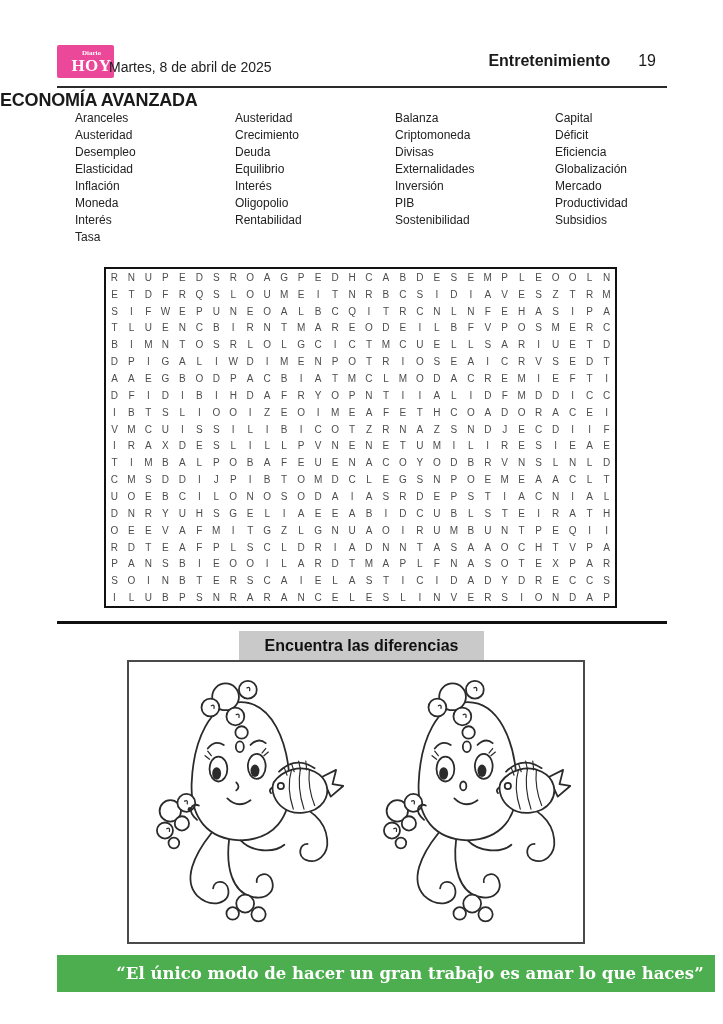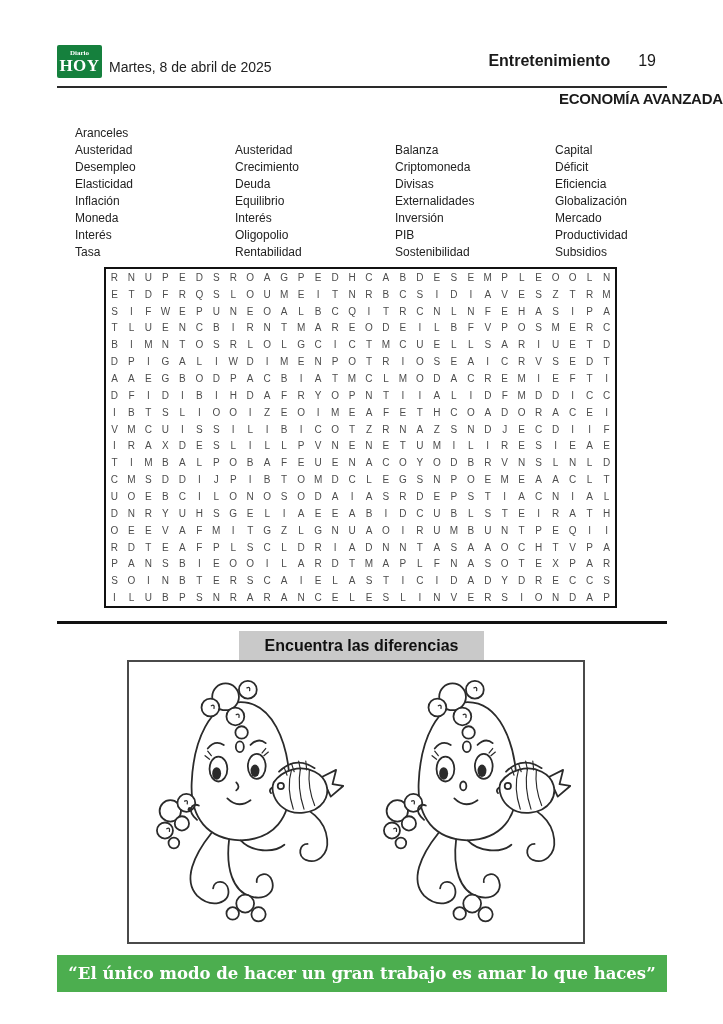--- a/index.html
+++ b/index.html
@@ -11,23 +11,23 @@
         display:flex;flex-direction:column;align-items:center;justify-content:center;color:#fff;}
   .logo .small{font-size:7px;font-weight:bold;font-family:"Liberation Serif",serif;line-height:8px;}
   .logo .big{font-size:17px;font-weight:bold;font-family:"Liberation Serif",serif;line-height:17px;letter-spacing:.5px;}
   .date{position:absolute;left:109px;top:59px;font-size:14px;color:#222;}
   .hdr-right{position:absolute;right:67px;top:52px;display:flex;gap:28px;align-items:baseline;}
   .section{font-size:16px;font-weight:bold;}
   .pageno{font-size:16px;font-weight:normal;text-align:right;}
   .hdr-rule{position:absolute;left:57px;top:86px;width:610px;height:2px;background:#2a2a2a;}
 
   
-  .ws-title{position:absolute;left:0;top:90px;width:723px;text-align:right;
-            font-size:15px;font-weight:bold;letter-spacing:-0.2px;}
-  .word-cols{position:absolute;left:75px;top:125px;display:flex;align-items:flex-end;}
+  .ws-title{position:absolute;left:0;top:90px;width:723px;text-align:left;
+            font-size:18px;font-weight:bold;letter-spacing:-0.2px;}
+  .word-cols{position:absolute;left:75px;top:110px;display:flex;}
   .word-col{width:160px;}
   .word-col:last-child{width:118px;}
   .word{font-size:12px;line-height:17px;color:#222;}
   .ws-box{position:absolute;left:104px;top:267px;width:513px;height:341px;
           border:2.5px solid #111;box-sizing:border-box;}
   .ws-grid{display:grid;width:100%;height:100%;
            grid-template-columns:repeat(30,1fr);grid-template-rows:repeat(20,1fr);}
   .cell{display:flex;align-items:center;justify-content:center;
         font-size:10px;color:#4d4d4d;}
 
@@ -44,21 +44,21 @@
   
   .quote{position:absolute;left:57px;top:955px;width:610px;height:37px;
          display:flex;align-items:center;justify-content:center;color:#fff;
          font-family:"DejaVu Serif","Liberation Serif",serif;font-weight:bold;font-size:16.5px;}
 </style>
 </head>
 <body>
 
 <div class="page">
 
-  <div class="logo" style="background: #15803d;">
+  <div class="logo" style="background: #ec4899; padding-left: 12px;">
     <span class="small">Diario</span>
     <span class="big">HOY</span>
   </div>
   <div class="date">Martes, 8 de abril de 2025</div>
   <div class="hdr-right">
     <span class="section">Entretenimiento</span>
     <span class="pageno">19</span>
   </div>
   <div class="hdr-rule"></div>
 
@@ -774,17 +774,17 @@
       <path d="M108 118 q5 5 0 9" fill="none" stroke="#2b2b2b" stroke-width="2" stroke-linecap="round"></path>
     </svg>
 
     <svg class="drawing" viewBox="0 0 230 280">
       <use href="#octo"></use>
 
       <ellipse cx="108" cy="122" rx="3.5" ry="5" fill="#fff" stroke="#2b2b2b" stroke-width="2"></ellipse>
     </svg>
   </div>
 
-  <div class="quote" style="background: rgb(76, 174, 79);">
+  <div class="quote" style="background: rgb(76, 174, 79); padding-left: 48px;">
     <span>“El único modo de hacer un gran trabajo es amar lo que haces”</span>
   </div>
 
 </div>
 
 </body></html>

